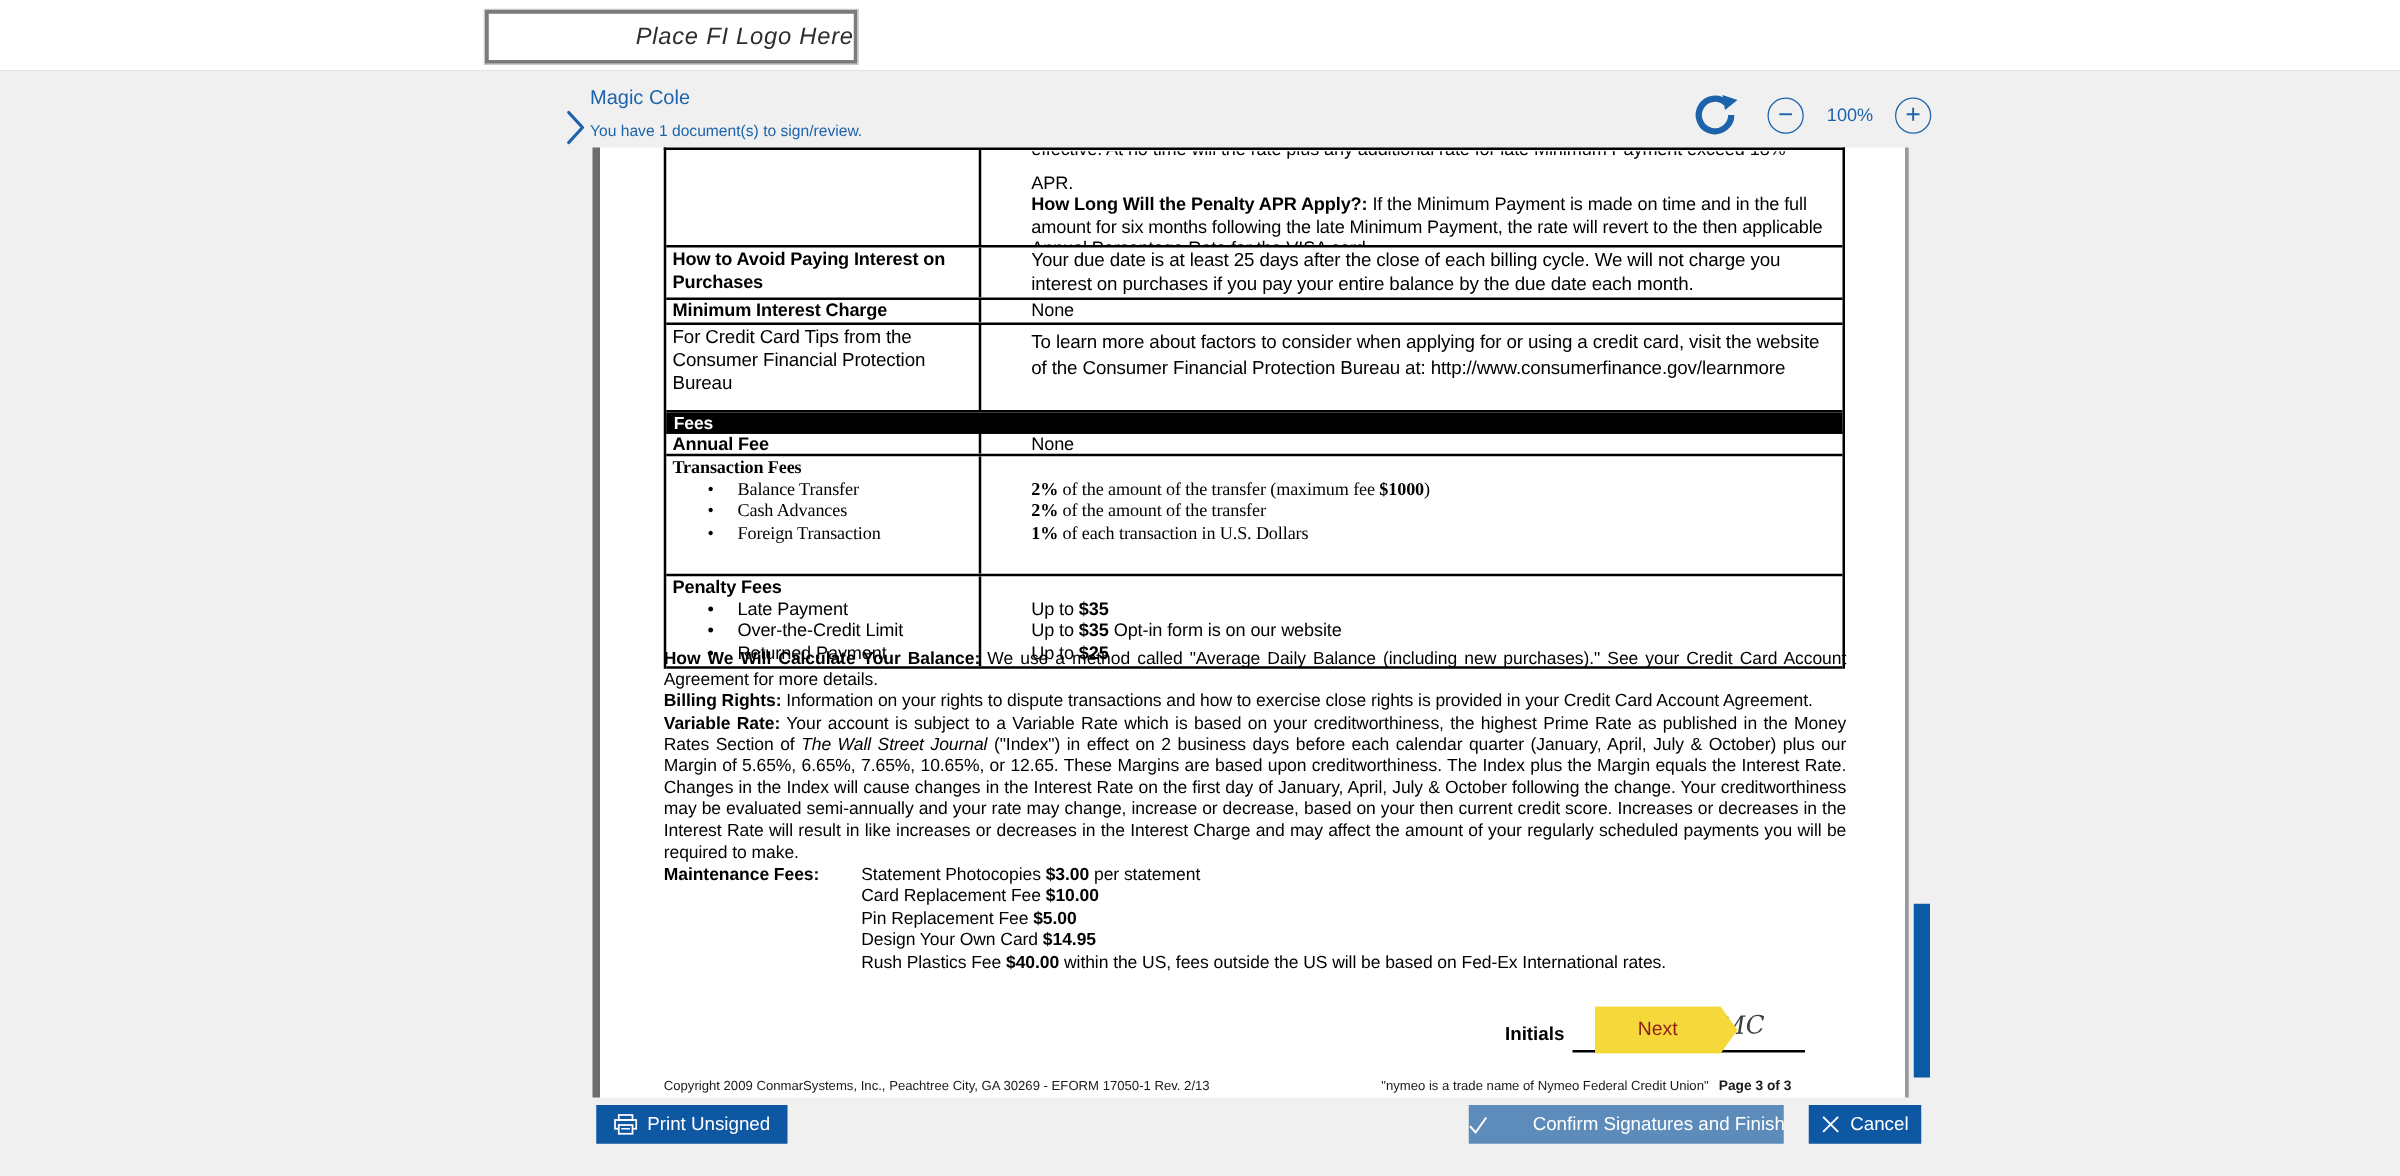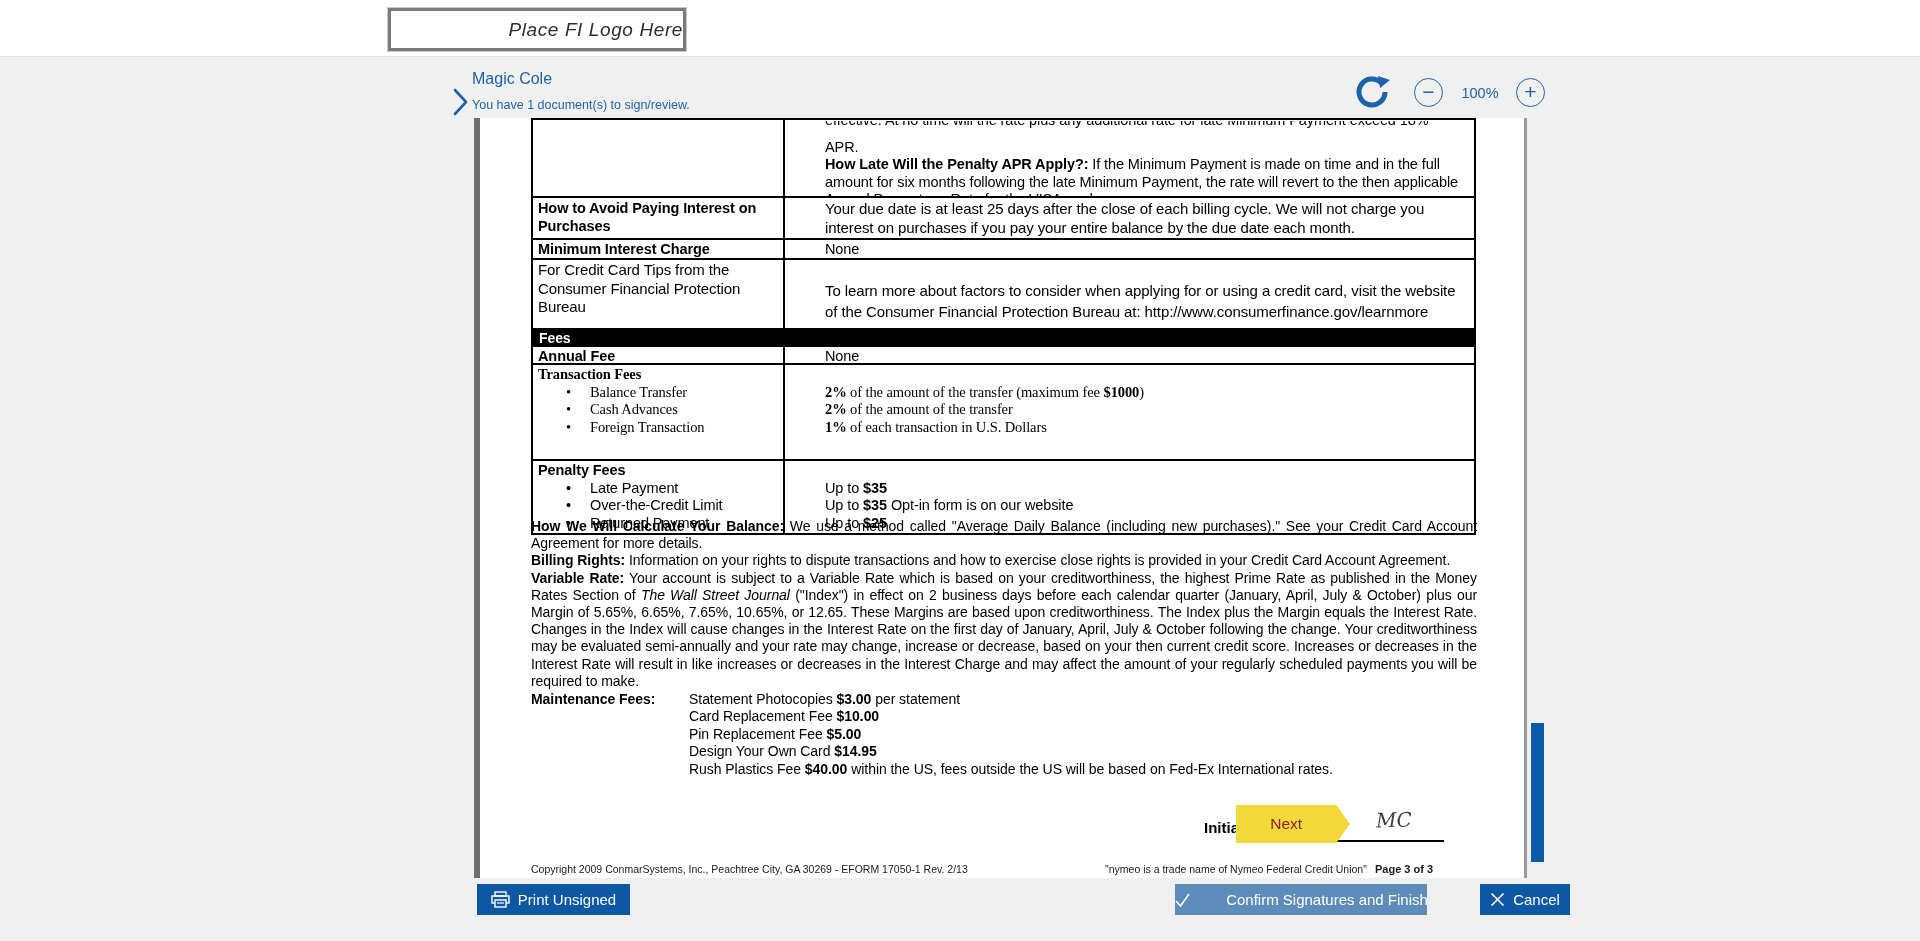--- a/index.html
+++ b/index.html
@@ -44,54 +44,54 @@
   .cell { padding:1px 6px 2px 5px; overflow:hidden; }
   .cell-left { width:252px; border-right:2px solid #000; font-stretch:condensed; }
   .cell-right { flex:1; padding-left:8px; }
   .t-header { background:#000; color:#fff; font-weight:bold; font-size:14px;
               line-height:16px; padding:0 0 1px 6px; border-bottom:2px solid #000; }
   .line { min-height:17.5px; }
   .line.bullet { position:relative; padding-left:52px; }
   .line.bullet .dot { position:absolute; left:28px; top:0; }
   .line.clip { height:8px; overflow:hidden; white-space:nowrap; }
   .line.clip .seg-wrap { display:block; margin-top:-9px; }
-  .row-credit-card-tips .cell-right { line-height:21px; font-size:15px; padding-top:20px; }
+  .row-credit-card-tips .cell-right { line-height:21px; font-size:15px; padding-top:3px; }
   .row-credit-card-tips .cell-left { line-height:18.5px; font-size:15px; }
   .row-avoid-interest .cell-right { font-size:15px; line-height:19px; }
   .row-avoid-interest .cell-left { line-height:18px; }
   
   .doc-flow { position:absolute; left:51px; top:400px; width:946px;
               font-size:14px; line-height:17.2px; letter-spacing:-0.05px; }
   .para { text-align:justify; }
   .maint { position:relative; margin-top:1px; }
   .maint-label { position:absolute; left:0; top:0; font-weight:bold; }
   .maint-lines { margin-left:158px; }
   .maint-lines .line { min-height:17.4px; }
   
   .initials-label { position:absolute; left:724px; top:701px; font-size:15px; font-weight:bold; }
   .initials-underline { position:absolute; left:778px; top:722px; width:186px; height:2px; background:#000; }
-  .next-tag { position:absolute; left:756px; top:687px; width:114px; height:38px;
+  .next-tag { position:absolute; left:796px; top:687px; width:114px; height:38px;
               background:var(--yellow); clip-path:polygon(0 0,88% 0,100% 50%,88% 100%,0 100%);
               display:flex; align-items:center; cursor:pointer; z-index:3; }
   .next-tag span { width:88%; text-align:center; font-size:15.5px; color:#8e1b13; }
   .mc-script { position:absolute; left:896px; top:690px; font-family:"DejaVu Serif",serif;
                font-style:italic; font-size:20px; color:#3f3f3f; transform:rotate(-2deg); z-index:2; }
   .doc-footer { position:absolute; left:0; top:745px; width:1047px; height:16px;
                 font-size:10.5px; color:#1a1a1a; }
   .footer-left   { position:absolute; left:51px;  top:0; }
   .footer-center { position:absolute; left:625px; top:0; }
   .footer-right  { position:absolute; left:895px; top:0; font-size:11px; font-weight:bold; }
   
   .btn { position:absolute; top:884px; height:31px; display:inline-flex; align-items:center;
          justify-content:center; gap:8px; color:#fff; font-size:15px; cursor:pointer;
          border:none; white-space:nowrap; }
   .btn-dark { background:var(--dark-blue); }
   .btn-print { left:477px; width:153px; }
   .btn-confirm { left:1175px; width:252px; background:var(--steel-blue);gap:34px; }
-  .btn-cancel { left:1447px; width:90px;margin-left:33px; }
+  .btn-cancel { left:1447px; width:90px; }
   .btn svg { flex:0 0 auto; }
 </style>
 </head>
 <body>
 
 <div class="topbar">
   <div class="logo-box">
     <span>Place FI Logo Here</span>
   </div>
 </div>
@@ -119,21 +119,21 @@
 
 <div class="page">
   <div class="doc-table">
       <div class="t-row row-penalty-apr-continued" style="height: 78px;">
         <div class="cell cell-left"></div>
         <div class="cell cell-right">
           <div class="line clip">
             <span class="seg-wrap"><span>effective. At no time will the rate plus any additional rate for late Minimum Payment exceed 18%</span></span>
           </div>
           <div class="line"><span class="seg-wrap"><span>APR.</span></span></div>
-          <div class="line"><span class="seg-wrap"><span style="font-weight: bold;">How Late Will the Penalty APR Apply?:</span><span> If the Minimum Payment is made on time and in the full amount for six months following the late Minimum Payment, the rate will revert to the then applicable Annual Percentage Rate for the VISA card.</span></span></div>
+          <div class="line"><span class="seg-wrap"><span style="font-weight: bold;">How Long Will the Penalty APR Apply?:</span><span> If the Minimum Payment is made on time and in the full amount for six months following the late Minimum Payment, the rate will revert to the then applicable Annual Percentage Rate for the VISA card.</span></span></div>
         </div>
       </div>
       <div class="t-row row-avoid-interest" style="height: 42px;">
         <div class="cell cell-left">
           <div class="line"><span class="seg-wrap"><span style="font-weight: bold;">How to Avoid Paying Interest on Purchases</span></span></div>
         </div>
         <div class="cell cell-right">
           <div class="line"><span class="seg-wrap"><span>Your due date is at least 25 days after the close of each billing cycle. We will not charge you interest on purchases if you pay your entire balance by the due date each month.</span></span></div>
         </div>
       </div>

